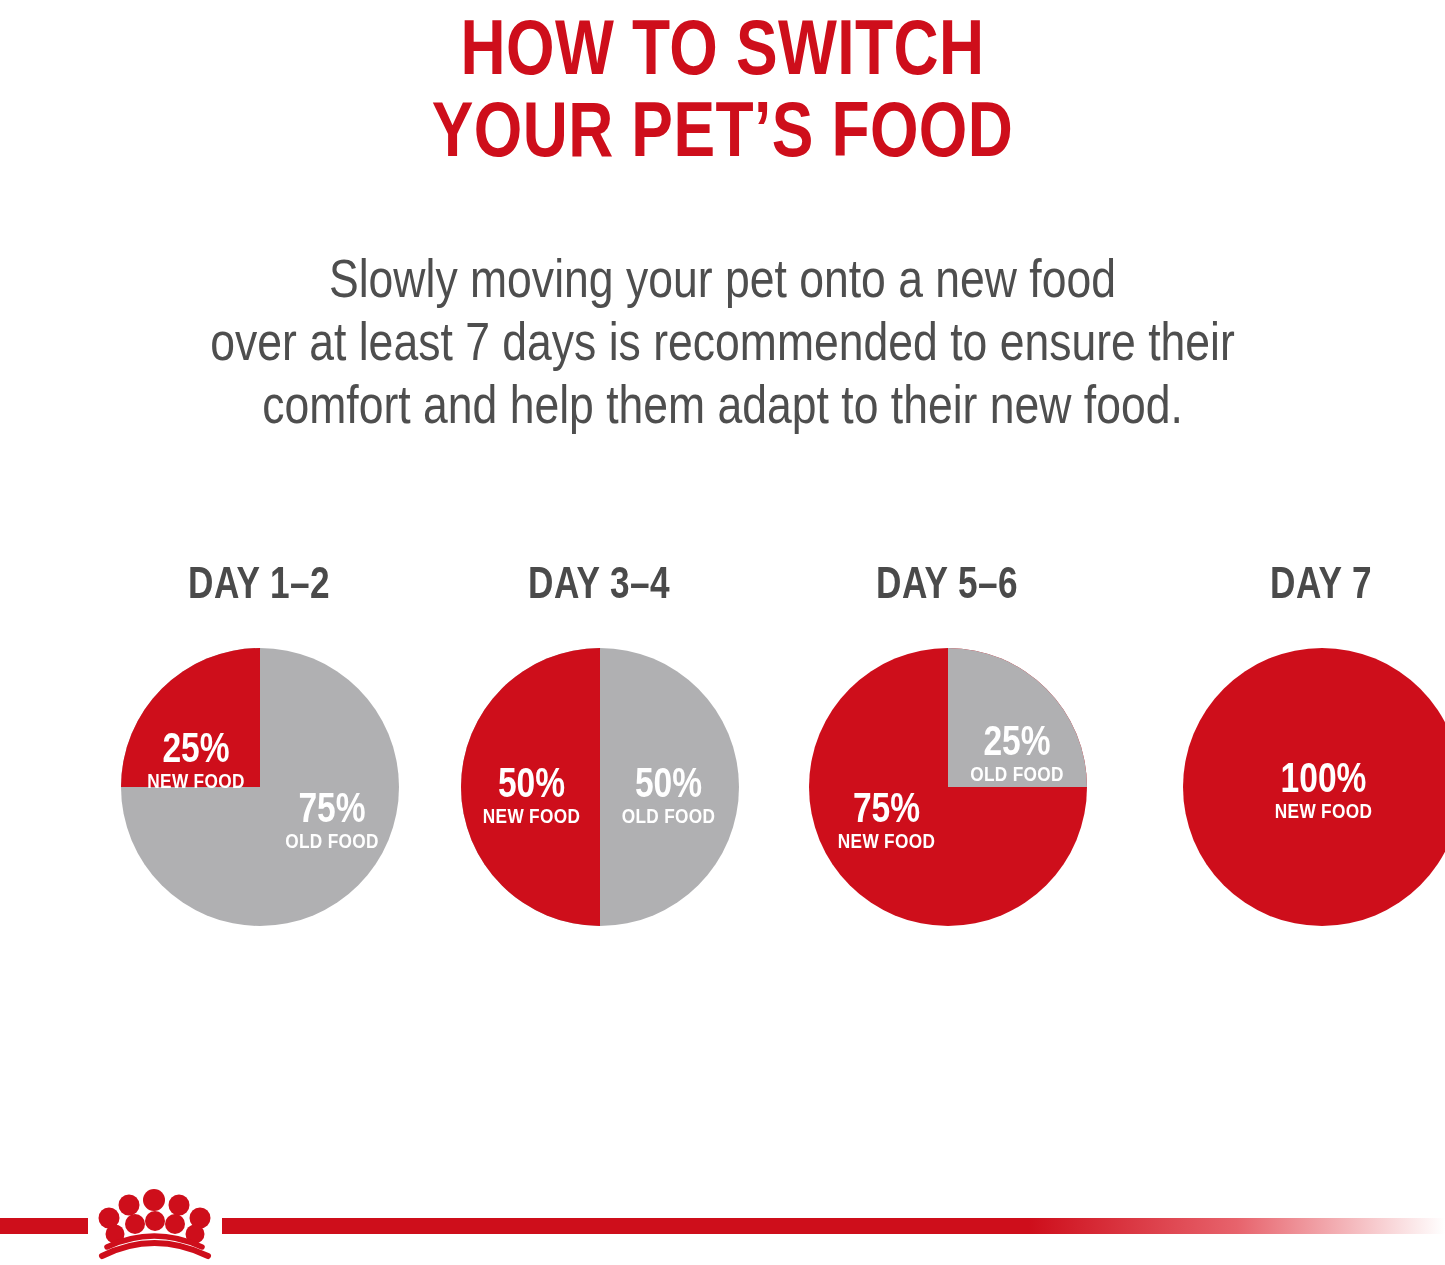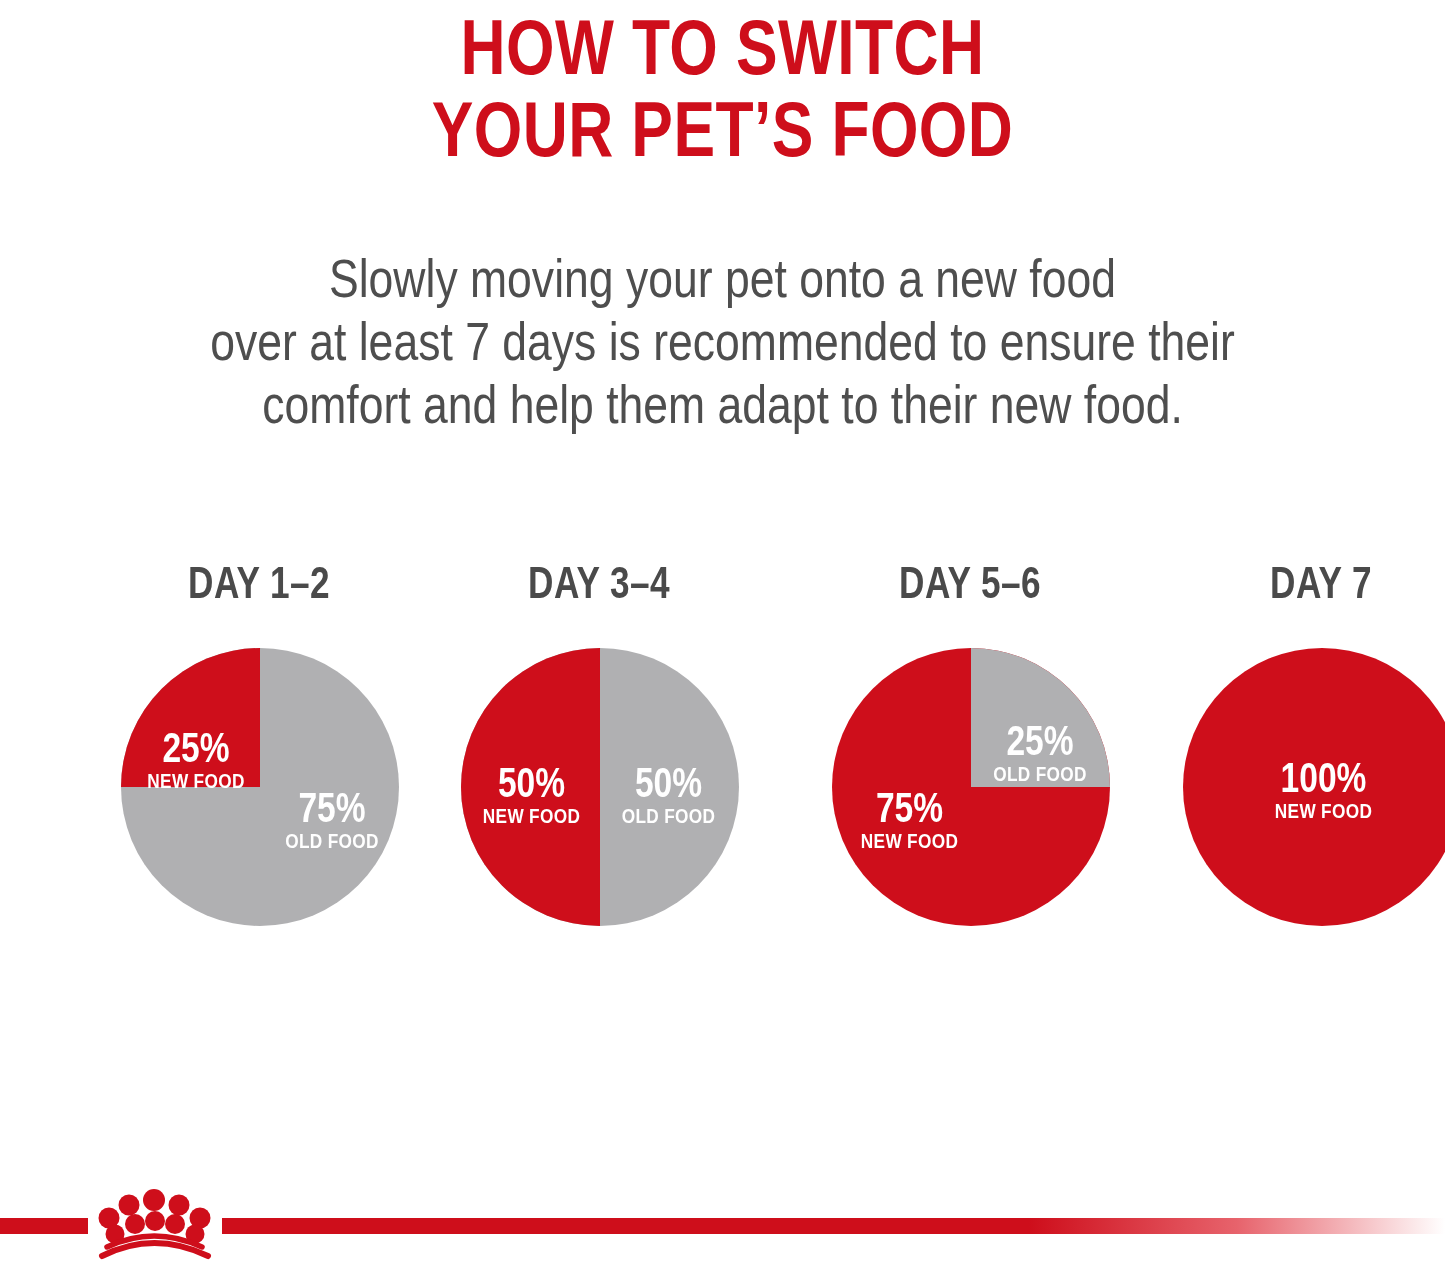--- a/index.html
+++ b/index.html
@@ -61,21 +61,21 @@
     margin-left: 22px;
   }
   .pie-block {
     position: absolute;
     top: 0;
     width: 340px;
     height: 400px;
   }
   .pie-block.p0 { left: 67px; }
   .pie-block.p1 { left: 407px; }
-  .pie-block.p2 { left: 778px; }
+  .pie-block.p2 { left: 755px; }
   .pie-block.p3 { left: 1129px; }
 
   .day-label {
     position: absolute;
     top: 0;
     left: 0;
     width: 340px;
     text-align: center;
     color: #4A4A4A;
     font-family: "Liberation Sans", sans-serif;

